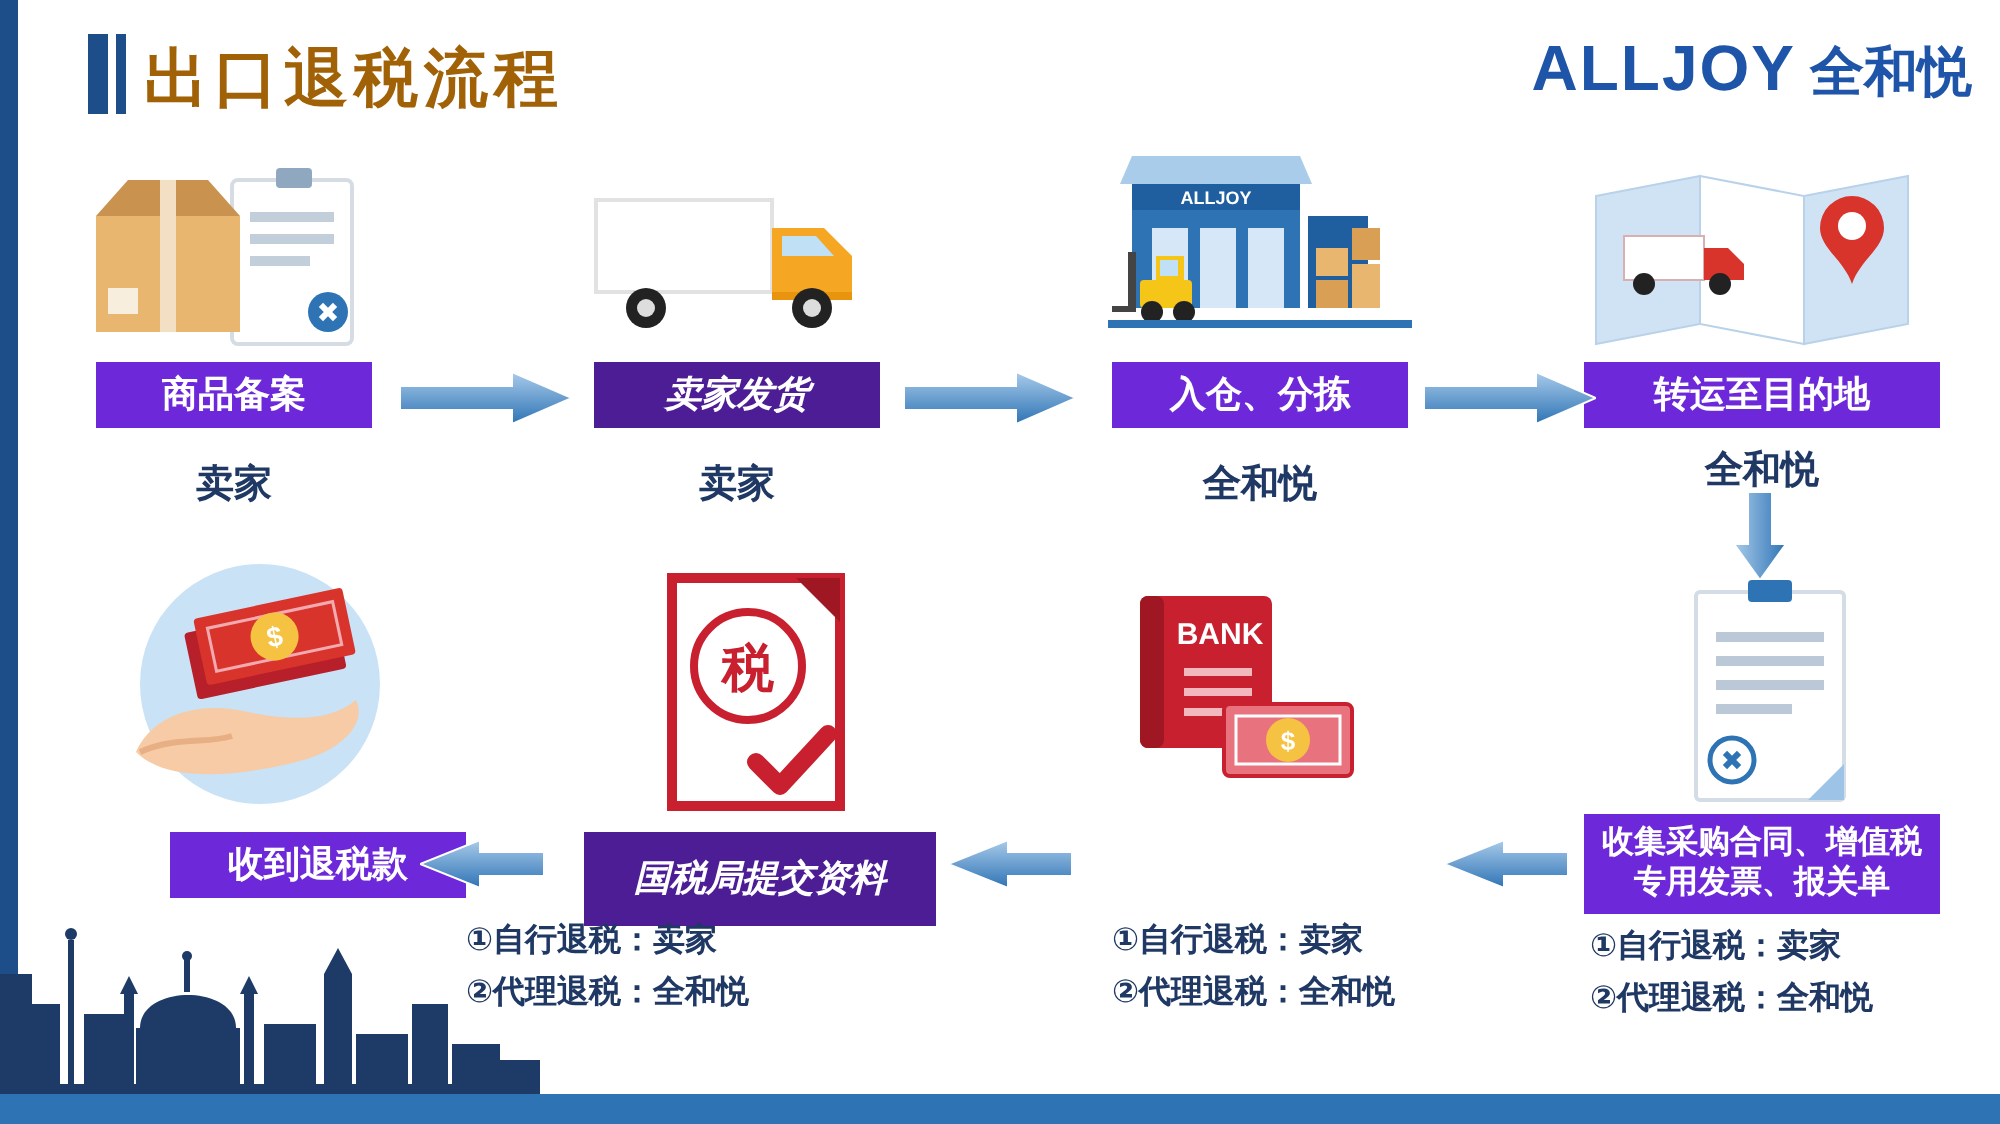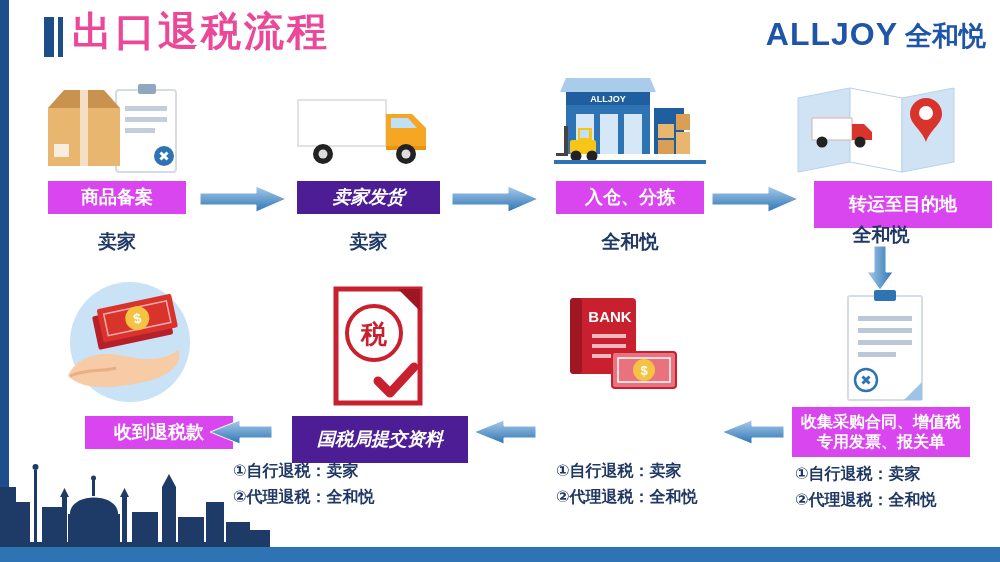--- a/index.html
+++ b/index.html
@@ -6,40 +6,40 @@
   html,body { background:#ffffff; }
   body { font-family:"Liberation Sans","DejaVu Sans",sans-serif; }
 
   .slide { position:relative; width:1000px; height:562px; background:#ffffff; overflow:hidden; }
 
   .left-stripe   { position:absolute; left:0; top:0; width:9px; height:562px; background:#1D4E89; }
   .bottom-stripe { position:absolute; left:0; bottom:0; width:1000px; height:15px; background:#2E74B5; }
 
   .title-bar1 { position:absolute; left:44px; top:17px; width:10px; height:40px; background:#1D4E89; }
   .title-bar2 { position:absolute; left:58px; top:17px; width:5px;  height:40px; background:#1D4E89; }
-  .page-title { position:absolute; left:72px; top:4px; font-size:40px; font-weight:900;
-                color:#ec4899; letter-spacing:3px; }
+  .page-title { position:absolute; left:72px; top:18px; font-size:32px; font-weight:900;
+                color:#a16207; letter-spacing:3px; }
 
   .logo { position:absolute; right:14px; top:16px; display:flex; align-items:baseline; gap:7px;
           color:#1F55A8; }
   .logo-latin { font-size:32px; font-weight:900; letter-spacing:1px; }
   .logo-cjk   { font-size:27px; font-weight:800; }
 
   .icon  { position:absolute; }
   .arrow { position:absolute; }
 
   .step-box { position:absolute; display:flex; align-items:center; justify-content:center;
               color:#ffffff; font-weight:700; font-size:18px; text-align:center; line-height:1.25; }
-  .dark  { background:#d946ef;font-family:Liberation Serif, serif; }
+  .dark  { background:#6d28d9;font-family:Liberation Serif, serif; }
   .light { background:#4c1d95;font-style:italic; }
 
   #box1 { left:48px;  top:181px; width:138px; height:33px; }
   #box2 { left:297px; top:181px; width:143px; height:33px; }
   #box3 { left:556px; top:181px; width:148px; height:33px; }
-  #box4 { left:792px; top:181px; width:178px; height:47px;margin-left:22px; }
+  #box4 { left:792px; top:181px; width:178px; height:33px; }
   #box5 { left:792px; top:407px; width:178px; height:50px; font-size:16px; padding:2px 4px; }
   #box6 { left:553px; top:416px; width:160px; height:33px; }
   #box7 { left:292px; top:416px; width:176px; height:47px; }
   #box8 { left:57px;  top:416px; width:148px; height:33px;margin-left:28px; }
 
   .actor { position:absolute; color:#1F3864; font-weight:800; font-size:19px; text-align:center; }
   #actor1 { left:48px;  top:229px; width:138px; }
   #actor2 { left:297px; top:229px; width:143px; }
   #actor3 { left:556px; top:229px; width:148px; }
   #actor4 { left:792px; top:222px; width:178px; }

